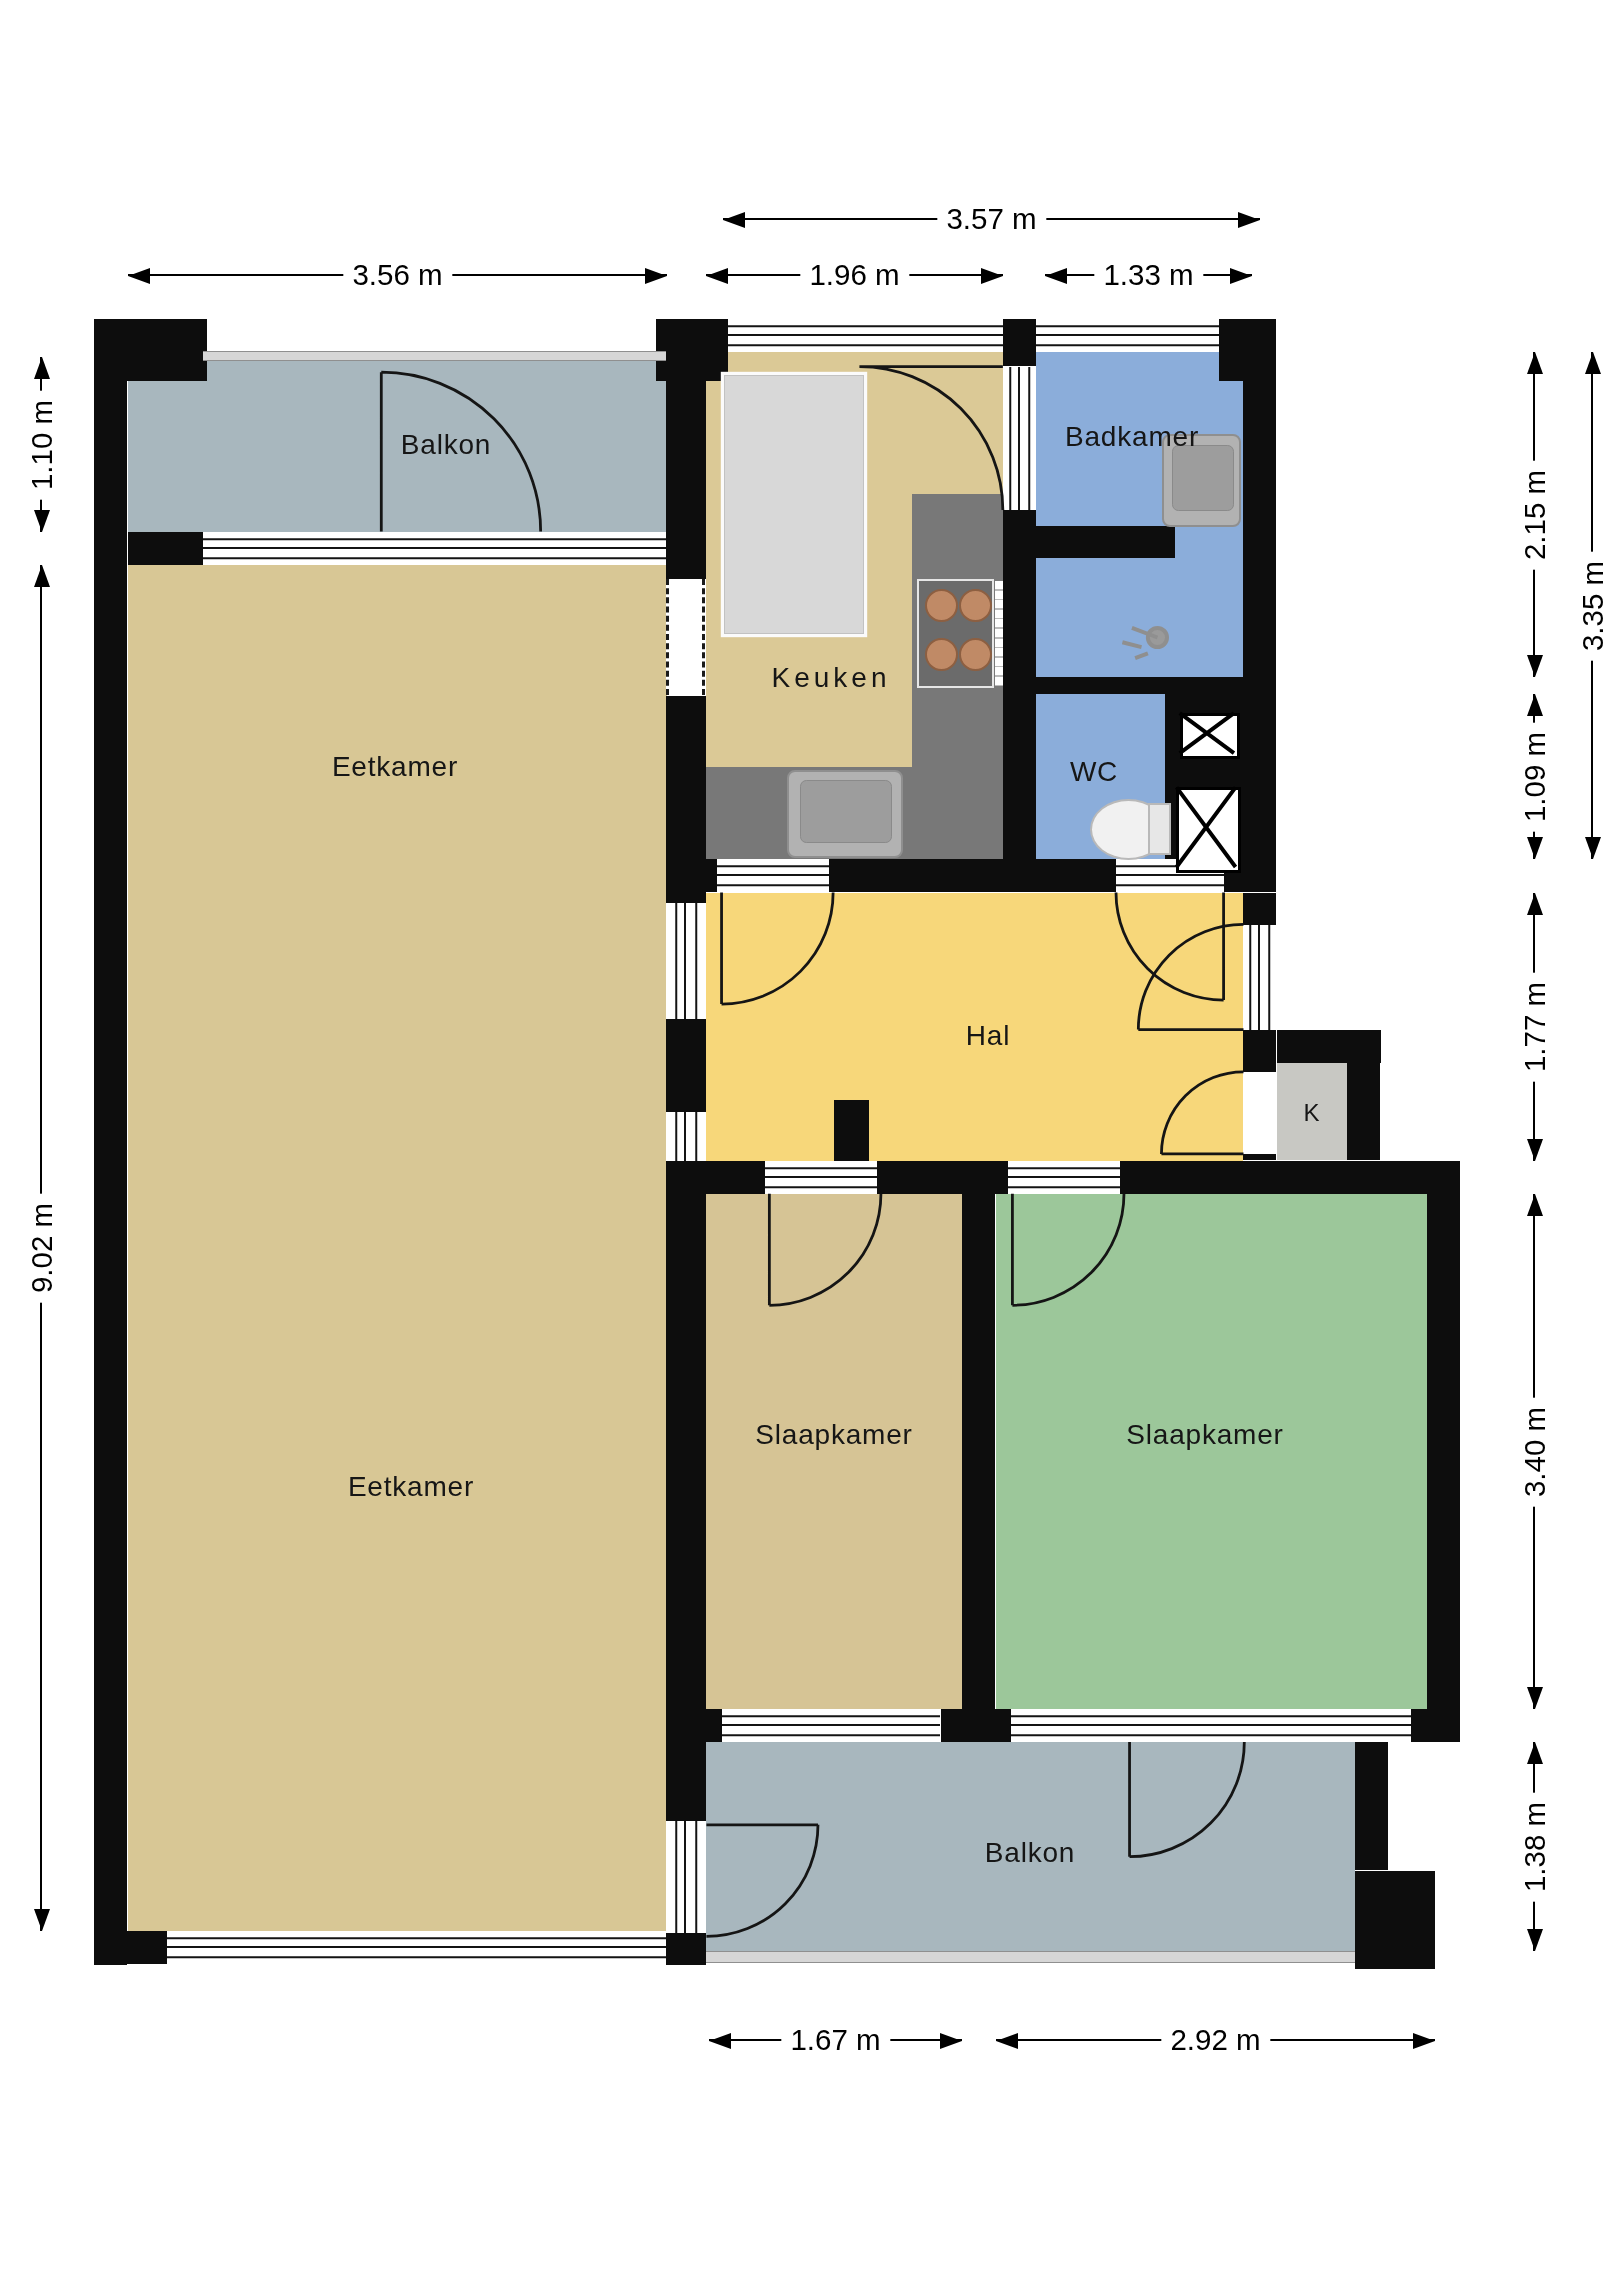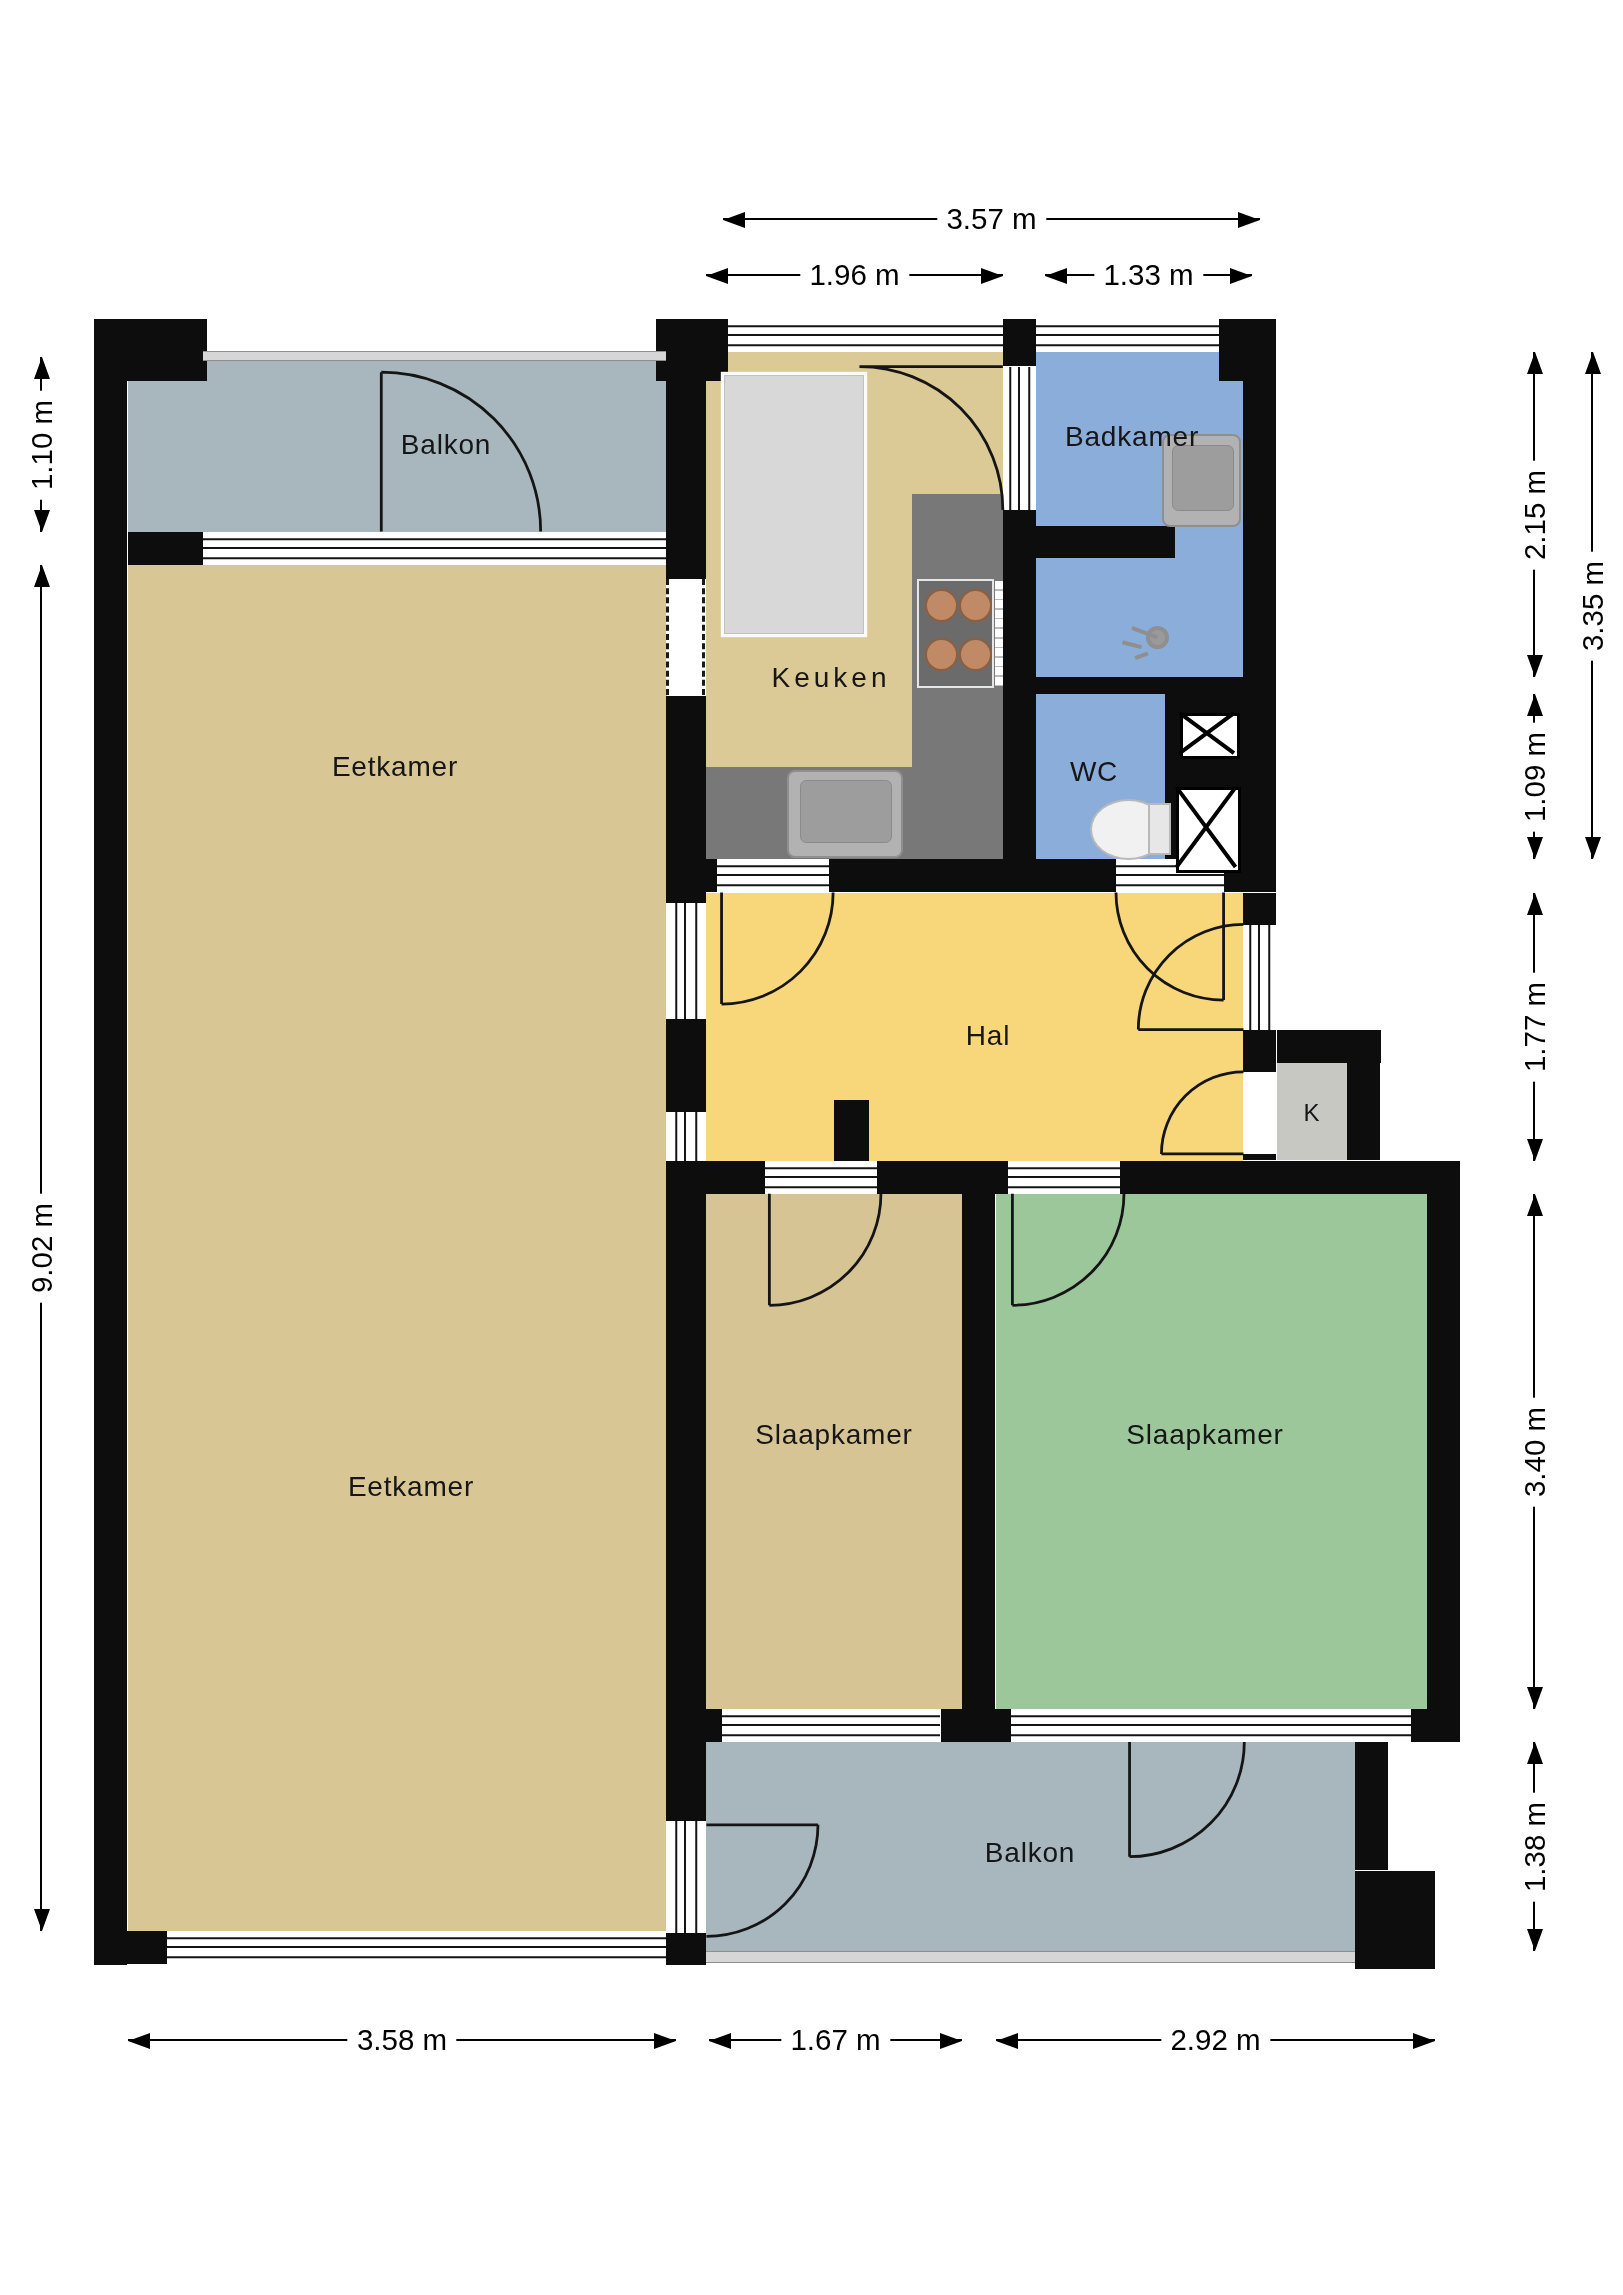--- a/index.html
+++ b/index.html
@@ -218,20 +218,23 @@
   <span class="label" style="left:988px;top:1036px;">Hal</span>
   <span class="label small" style="left:1312px;top:1113px;">K</span>
   <span class="label" style="left:834px;top:1435px;">Slaapkamer</span>
   <span class="label" style="left:1205px;top:1435px;">Slaapkamer</span>
   <span class="label" style="left:411px;top:1487px;">Eetkamer</span>
   <span class="label" style="left:1030px;top:1853px;">Balkon</span>
 
   <div class="dim dim-h" style="left:723px;top:205px;width:537px;">
     <span class="dim-label">3.57 m</span>
     </div>
+  <div class="dim dim-h" style="left:128px;top:261px;width:539px;">
+    <span class="dim-label">3.56 m</span>
+    </div>
   <div class="dim dim-h" style="left:706px;top:261px;width:297px;">
     <span class="dim-label">1.96 m</span>
     </div>
   <div class="dim dim-h" style="left:1045px;top:261px;width:207px;">
     <span class="dim-label">1.33 m</span>
     </div>
 
   <div class="dim dim-v" style="left:27px;top:357px;height:175px;">
     <span class="dim-label">1.10 m</span>
     </div>
@@ -251,23 +254,20 @@
   <div class="dim dim-v" style="left:1520px;top:893px;height:268px;">
     <span class="dim-label">1.77 m</span>
     </div>
   <div class="dim dim-v" style="left:1520px;top:1194px;height:515px;">
     <span class="dim-label">3.40 m</span>
     </div>
   <div class="dim dim-v" style="left:1520px;top:1742px;height:209px;">
     <span class="dim-label">1.38 m</span>
     </div>
 
-  <div class="dim dim-h" style="left:128px;top:2026px;width:548px;">
-    <span class="dim-label">3.58 m</span>
-    </div>
   <div class="dim dim-h" style="left:709px;top:2026px;width:253px;">
     <span class="dim-label">1.67 m</span>
     </div>
   <div class="dim dim-h" style="left:996px;top:2026px;width:439px;">
     <span class="dim-label">2.92 m</span>
     </div>
 
 </div>
 
 

